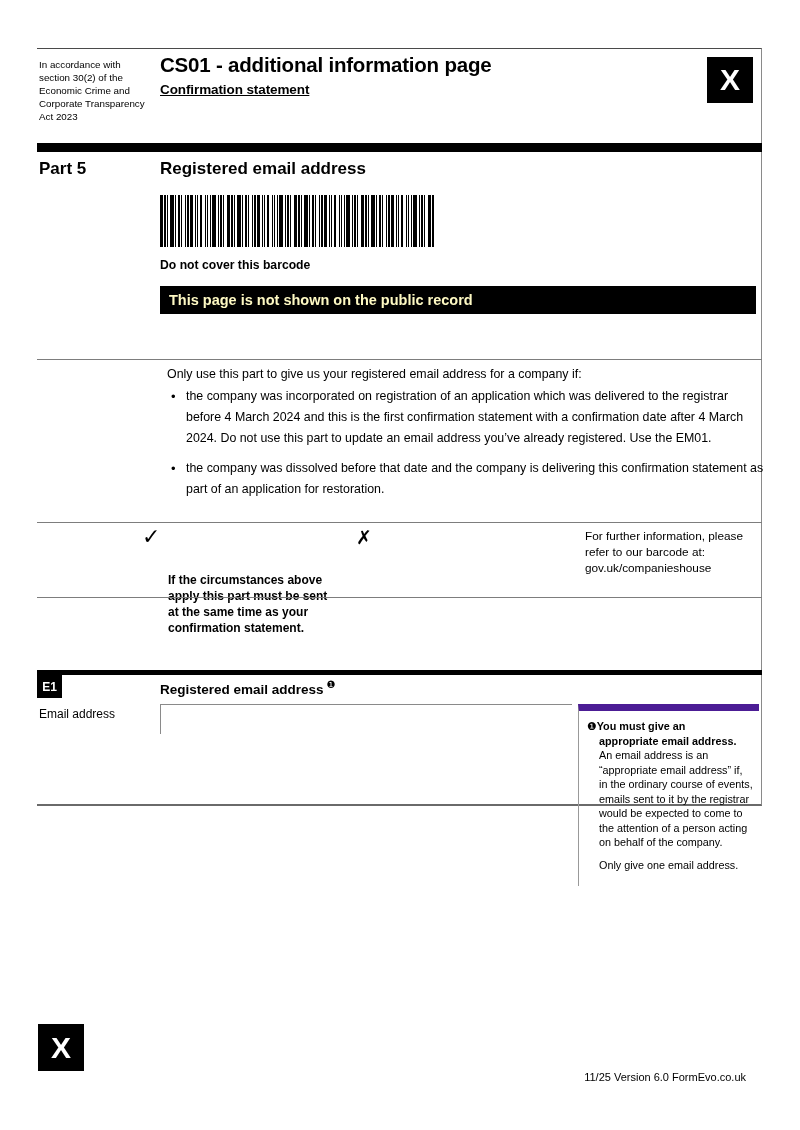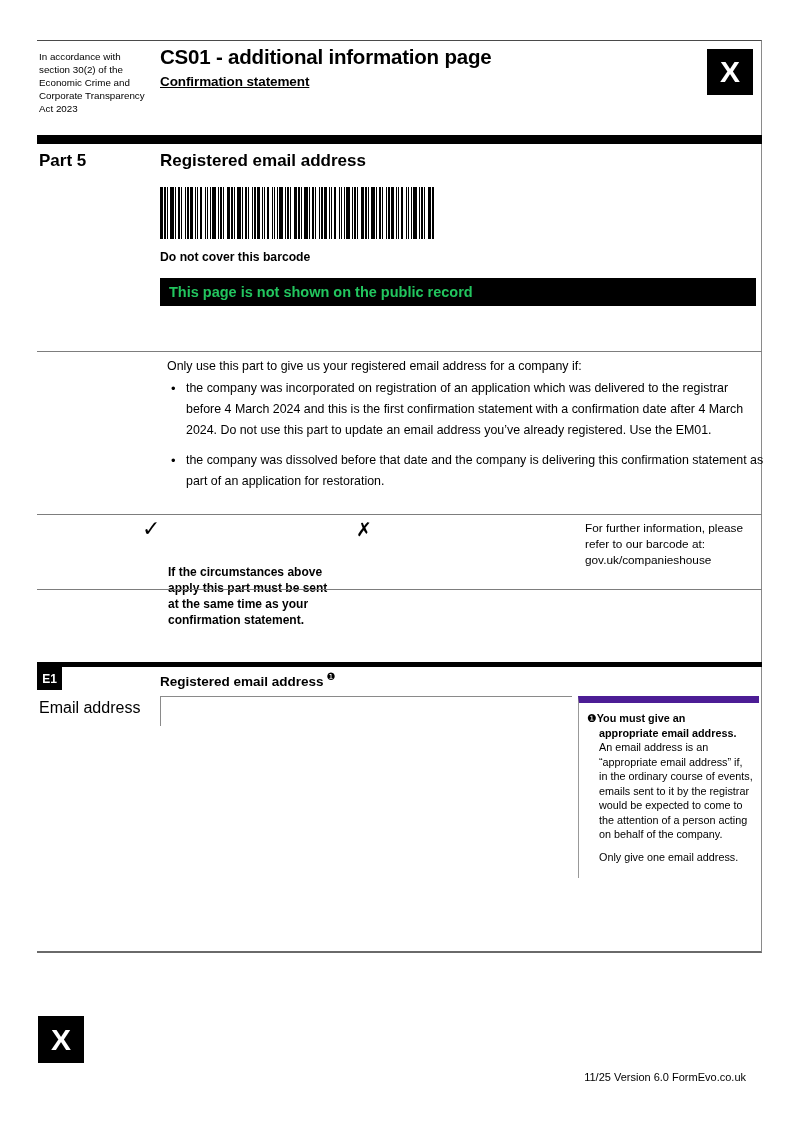--- a/index.html
+++ b/index.html
@@ -3,21 +3,21 @@
 <meta charset="utf-8">
 <style>
   * { margin:0; padding:0; box-sizing:border-box; }
   html,body { background:#fff; }
   body {
     width:800px; height:1130px; position:relative;
     font-family:"Liberation Sans", sans-serif; color:#000;
     -webkit-font-smoothing:antialiased;
   }
   .page {
-    position:absolute; left:37px; top:40px; width:725px; height:913px;
+    position:absolute; left:37px; top:48px; width:725px; height:758px;
     background:#fff;
     border-top:1px solid #4a4a4a;
     border-right:1px solid #8a8a8a;
     border-bottom:2px solid #6a6a6a;
   }
   .abs { position:absolute; }
 
   
   .act-note { left:2px; top:9px; width:112px; font-size:9.8px; line-height:13px; white-space:pre-line; }
   .title    { left:123px; top:4px;  font-size:20.5px; font-weight:700; letter-spacing:-0.2px; }
@@ -30,21 +30,21 @@
   .bar-thick  { left:0; top:94px; width:725px; height:9px; background:#000; }
 
   
   .part-label   { left:2px;  top:110px; font-size:17px; font-weight:700; }
   .part-heading { left:123px; top:110px; font-size:17px; font-weight:700; }
   .barcode { left:123px; top:146px; width:277px; height:52px; overflow:hidden; position:absolute; }
   .barcode i { position:absolute; top:0; bottom:0; background:#000; }
   .barcode-caption { left:123px; top:209px; font-size:12.2px; font-weight:700; }
   .banner {
     left:123px; top:237px; width:596px; height:28px; background:#000;
-    color:#22c55e; font-size:14.5px; font-weight:700; line-height:28px; padding-left:9px;
+    color:#fef9c3; font-size:14.5px; font-weight:700; line-height:28px; padding-left:9px;
   }
 
   .rule { left:0; width:725px; height:0; border-top:1px solid #7d7d7d; }
   .rule-1 { top:310px; } .rule-2 { top:473px; } .rule-3 { top:548px; }
   .rule-heavy { left:0; top:621px; width:725px; height:5px; background:#000; }
 
   
   .intro { left:130px; top:315px; width:594px; font-size:12.4px; line-height:20px; }
   .bullets { left:133px; top:337px; width:594px; list-style:none; }
   .bullets li { position:relative; padding-left:16px; font-size:12.4px; line-height:21px; }
@@ -59,21 +59,21 @@
   .info-text  { left:548px; top:479px; width:172px; font-size:11.8px; line-height:16px; white-space:pre-line; }
 
   
   .e1-box {
     left:0; top:626px; width:25px; height:23px; background:#000;
     display:flex; align-items:center; justify-content:center;
     color:#fff; font-size:12px; font-weight:700;
   }
   .e1-heading { left:123px; top:630px; font-size:13.5px; font-weight:700; }
   .e1-heading sup { font-size:10px; font-weight:400; margin-left:3px; }
-  .email-label { left:2px; top:658px; font-size:16px; }
+  .email-label { left:2px; top:658px; font-size:12px; }
   .email-input {
     left:123px; top:655px; width:412px; height:30px;
     border:none; border-top:1px solid #8a8a8a; border-left:1px solid #8a8a8a;
     background:transparent; outline:none; font:12.5px "Liberation Sans", sans-serif;
     padding:3px 5px; border-radius:0;
   }
 
   
   .note {
     left:541px; top:655px; width:181px;

